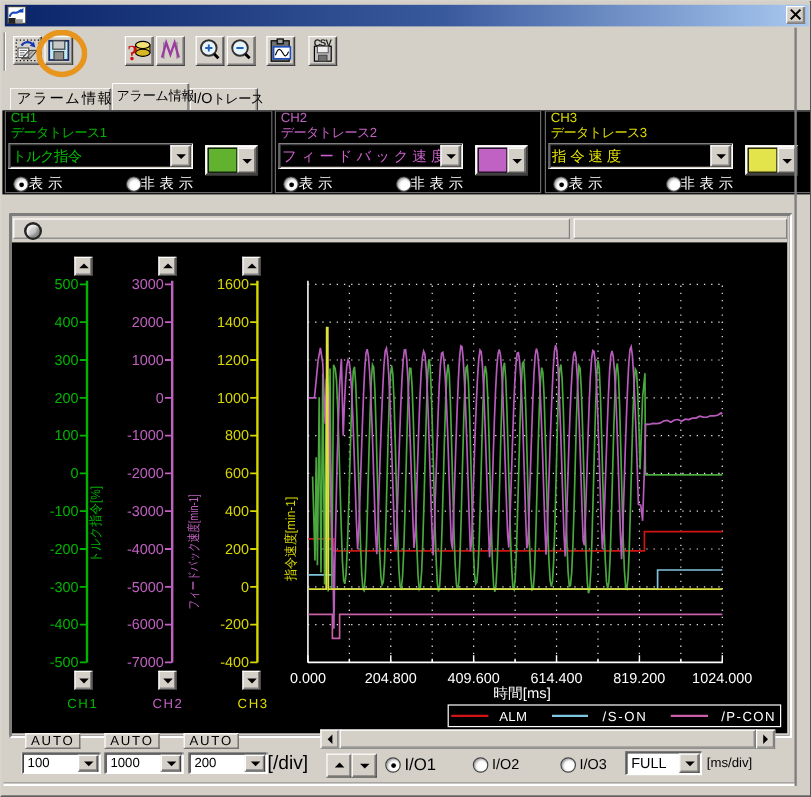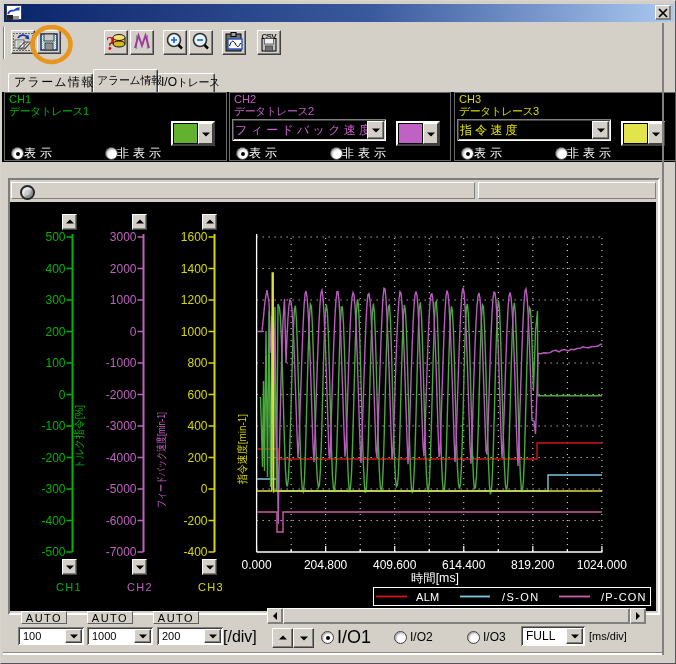--- a/index.html
+++ b/index.html
@@ -118,20 +118,26 @@
 <div class="abs" style="left:157px;top:72px;width:57px;height:19px;background:#d4d0c8;border-top:1px solid #fff;border-left:1px solid #fff;border-right:1px solid #404040;border-radius:2px 2px 0 0;box-shadow:inset -1px 0 0 #808080"></div>
 <div class="glabel" style="left:160px;top:76px;color:#000;font-size:12px">I/O<span style="font-size:11px;letter-spacing:-0.5px">トレース</span></div>
 <div class="abs" style="left:92px;top:68px;width:65px;height:23px;background:#d4d0c8;border-top:1px solid #fff;border-left:1px solid #fff;border-right:1px solid #404040;border-radius:2px 2px 0 0;box-shadow:inset -1px 0 0 #808080"></div>
 <div class="glabel" style="left:96px;top:74px;color:#000;font-size:11px;letter-spacing:-0.3px">アラーム情報</div>
 
 <div class="abs" style="left:1px;top:91px;width:674px;height:70px;background:#000"></div>
 
 <div class="grp" style="left:3px;top:91px;width:223px;height:69px"></div>
 <div class="glabel" style="left:8px;top:93px;color:#00b400">CH1</div>
 <div class="glabel" style="left:8px;top:105px;color:#00b400"><span style="letter-spacing:-0.6px">データトレース1</span></div>
+<div class="combo" style="left:6px;top:118px;width:154px;height:22px">
+ <div class="glabel" style="left:3px;top:6px;font-size:12px;color:#00c000"><span style="letter-spacing:-0.6px">トルク指令</span></div>
+ <div class="cbtn">
+        <div class="arrdn"></div>
+      </div>
+</div>
 <div class="abs" style="left:170px;top:120px;width:44px;height:25px;background:#d4d0c8;border:2px solid #fff;border-right-color:#404040;border-bottom-color:#404040">
  <div class="abs" style="left:0px;top:0px;width:25px;height:21px;background:#63b22f;border:1px solid #000"></div>
  <div class="abs" style="left:25px;top:0px;width:15px;height:21px;background:#d4d0c8;border-top:1px solid #fff;border-left:1px solid #fff;border-right:1px solid #404040;border-bottom:1px solid #404040">
         <div class="arrdn"></div>
       </div>
 </div>
 <div class="radiow" style="left:10px;top:146px">
       <div class="dot"></div>
     </div>
 <div class="glabel" style="left:23px;top:147px;font-size:12px;color:#fff;letter-spacing:4px">表示</div>
@@ -374,21 +380,21 @@
 <div class="glabel" style="left:222px;top:630px;font-size:16px;color:#000000">[/div]</div>
 <div class="abs" style="left:271px;top:627px;width:21px;height:20px;background:#d4d0c8;border-top:1px solid #fff;border-left:1px solid #fff;border-right:1px solid #404040;border-bottom:1px solid #404040;box-shadow:inset -1px -1px 0 #808080">
       <div class="arrup"></div>
     </div>
 <div class="abs" style="left:292px;top:627px;width:21px;height:20px;background:#d4d0c8;border-top:1px solid #fff;border-left:1px solid #fff;border-right:1px solid #404040;border-bottom:1px solid #404040;box-shadow:inset -1px -1px 0 #808080">
       <div class="arrdn"></div>
     </div>
 <div class="radiow" style="left:320px;top:630px">
       <div class="dot"></div>
     </div>
-<div class="glabel" style="left:336px;top:631px;font-size:18px;color:#000">I/O1</div>
+<div class="glabel" style="left:336px;top:631px;font-size:14px;color:#000">I/O1</div>
 <div class="radiow" style="left:393px;top:630px"></div>
 <div class="glabel" style="left:409px;top:631px;font-size:12px;color:#000">I/O2</div>
 <div class="radiow" style="left:466px;top:630px"></div>
 <div class="glabel" style="left:482px;top:631px;font-size:12px;color:#000">I/O3</div>
 <div class="abs sunkwhite" style="left:520px;top:625px;width:64px;height:20px">
  <div class="glabel" style="left:5px;top:5px;font-size:12px;color:#000">FULL</div>
  <div class="cbtn">
         <div class="arrdn"></div>
       </div>
 </div>

